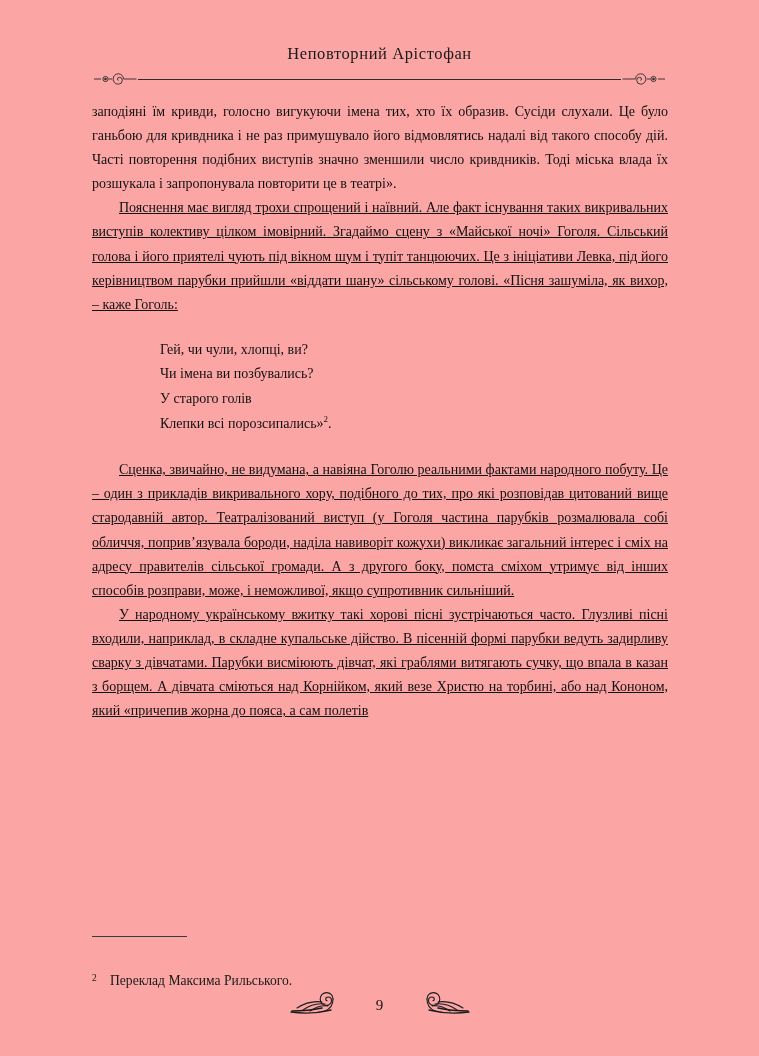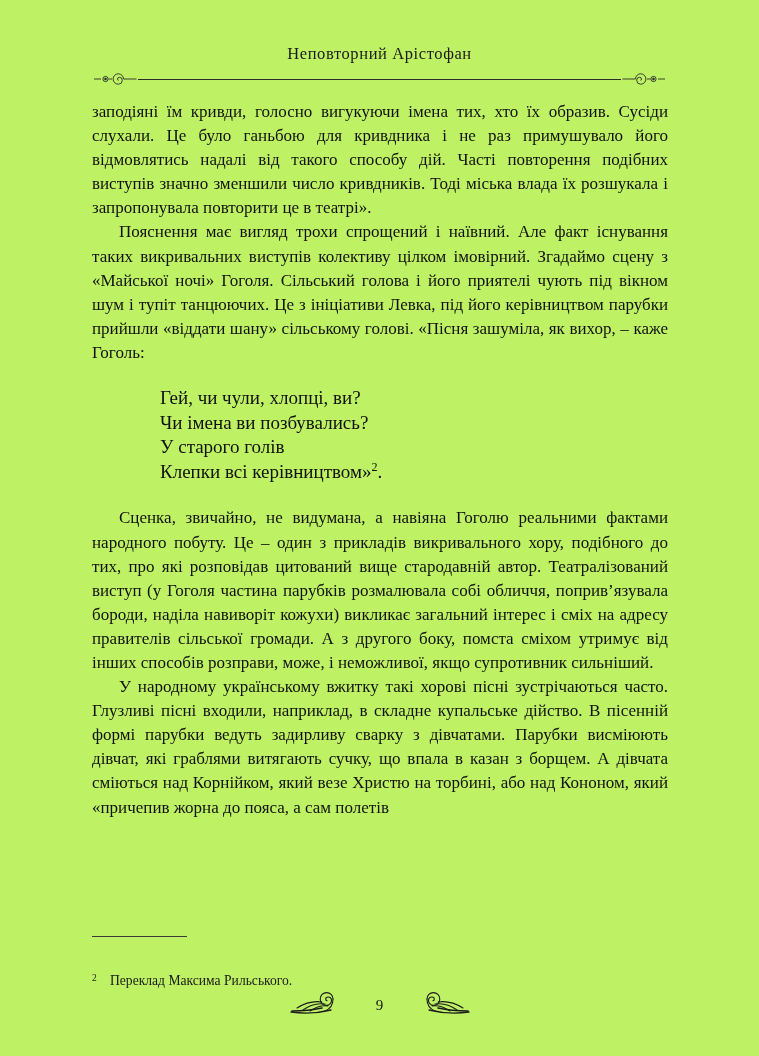--- a/index.html
+++ b/index.html
@@ -14,21 +14,21 @@
     position: relative;
     overflow: hidden;
     font-family: "Liberation Serif", "DejaVu Serif", serif;
     color: #111111;
     -webkit-font-smoothing: antialiased;
   }
 
   .page {
     position: absolute;
     inset: 0;
-    background: #bef264;
+    background: #fca5a5;
   }
 
   
   .running-head {
     position: absolute;
     left: 92px;
     top: 44px;
     width: 575px;
     height: 46px;
   }
@@ -66,36 +66,36 @@
 
   
   .body-text {
     position: absolute;
     left: 92px;
     top: 100px;
     width: 576px;
   }
   p.para {
     margin: 0;
-    font-size: 17px;
+    font-size: 14px;
     line-height: 24.1px;
     text-align: justify;
     text-justify: inter-word;
     text-indent: 0;
     color: #111111;
     hyphens: manual;
   }
-  p.para.indent { text-indent: 27px; }
+  p.para.indent { text-indent: 27px; text-decoration: underline; }
   p.para.last-line-natural { text-align-last: left; }
 
   
   .verse {
     margin: 21px 0 22px 0;
     padding-left: 68px;
-    font-size: 19px;
+    font-size: 14px;
     line-height: 24.6px;
     color: #111111;
   }
   .verse .vline {
     white-space: nowrap;
     text-align: left;
   }
   sup.fn-ref {
     font-size: 0.64em;
     vertical-align: super;
@@ -194,21 +194,21 @@
   <main class="body-text">
 
     <p class="para">заподіяні їм кривди, голосно вигукуючи імена тих, хто їх образив. Сусіди слухали. Це було ганьбою для кривдника і не раз примушувало його відмовлятись надалі від такого способу дій. Часті повторення подібних виступів значно зменшили число кривдників. Тоді міська влада їх розшукала і запропонувала повторити це в театрі».</p>
 
     <p class="para indent">Пояснення має вигляд трохи спрощений і наївний. Але факт існування таких викривальних виступів колективу цілком імовірний. Згадаймо сцену з «Майської ночі» Гоголя. Сільський голова і його приятелі чують під вікном шум і тупіт танцюючих. Це з ініціативи Левка, під його керівництвом парубки прийшли «віддати шану» сільському голові. «Пісня зашуміла, як вихор, – каже Гоголь:</p>
 
     <div class="verse">
       <div class="vline">Гей, чи чули, хлопці, ви?</div>
       <div class="vline">Чи імена ви позбувались?</div>
       <div class="vline">У старого голів</div>
-      <div class="vline"><span>Клепки всі керівництвом»</span><sup class="fn-ref">2</sup><span>.</span></div>
+      <div class="vline"><span>Клепки всі порозсипались»</span><sup class="fn-ref">2</sup><span>.</span></div>
     </div>
 
     <p class="para indent">Сценка, звичайно, не видумана, а навіяна Гоголю реальними фактами народного побуту. Це – один з прикладів викривального хору, подібного до тих, про які розповідав цитований вище стародавній автор. Театралізований виступ (у Гоголя частина парубків розмалювала собі обличчя, поприв’язувала бороди, наділа навиворіт кожухи) викликає загальний інтерес і сміх на адресу правителів сільської громади. А з другого боку, помста сміхом утримує від інших способів розправи, може, і неможливої, якщо супротивник сильніший.</p>
 
     <p class="para indent last-line-natural">У народному українському вжитку такі хорові пісні зустрічаються часто. Глузливі пісні входили, наприклад, в складне купальське дійство. В пісенній формі парубки ведуть задирливу сварку з дівчатами. Парубки висміюють дівчат, які граблями витягають сучку, що впала в казан з борщем. А дівчата сміються над Корнійком, який везе Христю на торбині, або над Кононом, який «причепив жорна до пояса, а сам полетів</p>
 
   </main>
 
   <footer class="footnote">
     <div class="footnote-rule"></div>

